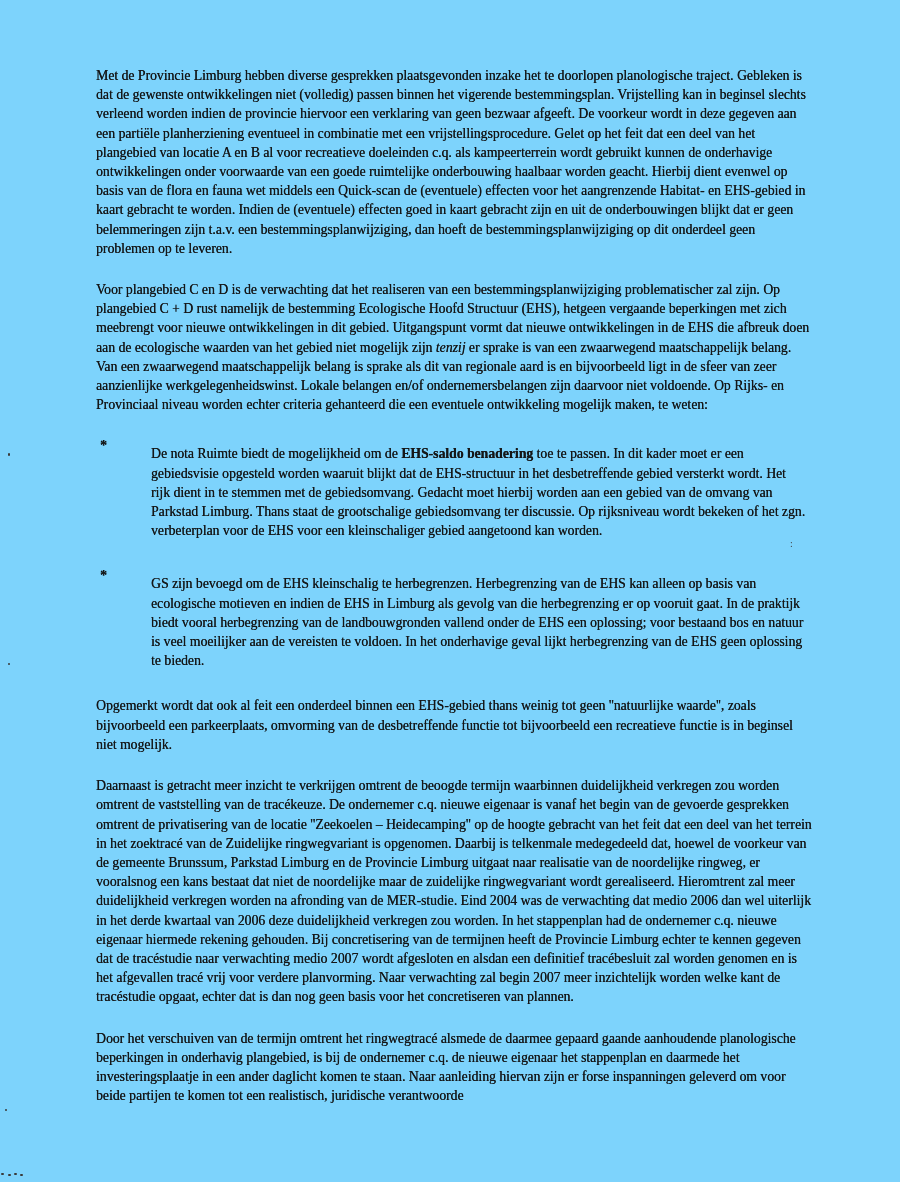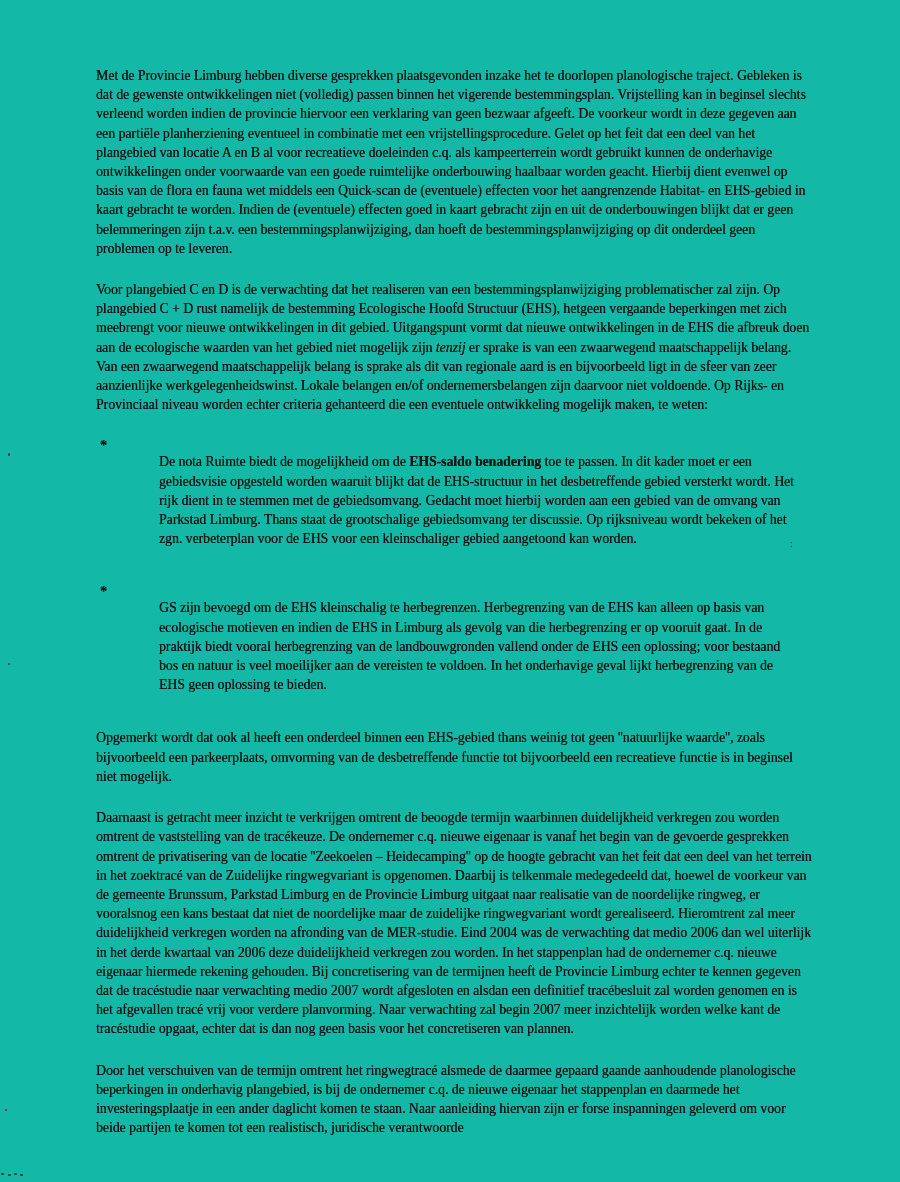--- a/index.html
+++ b/index.html
@@ -1,21 +1,21 @@
 <!DOCTYPE html>
 <html><head>
 <meta charset="utf-8">
 <style>
   html, body { margin: 0; padding: 0; background: #e8e8e8; }
   .page {
     position: relative;
     width: 900px;
     height: 1182px;
     margin: 0 auto;
-    background: #14b8a6;
+    background: #7dd3fc;
     overflow: hidden;
     font-family: "Liberation Serif", "DejaVu Serif", serif;
     color: #161616;
   }
   .content {
     position: absolute;
     left: 96px;
     top: 66px;
     width: 718px;
     font-size: 13.7px;
@@ -28,21 +28,21 @@
   .content p { margin: 0 0 22px 0; }
   .bullet { display: flex; margin: 0 0 18px 0; }
   .bullet .marker {
     flex: 0 0 47px;
     width: 47px;
     padding-left: 4px;
     box-sizing: border-box;
     font-weight: bold;
     font-size: 14px;
   }
-  .bullet .btext { flex: 1; margin: 16px; }
+  .bullet .btext { flex: 1; margin: 8px; }
   em { }
   strong { font-weight: bold; }
   .speck {
     position: absolute;
     background: #3a3a3a;
     border-radius: 1px;
   }
   .colon-artifact {
     position: absolute;
     left: 790px;
@@ -65,21 +65,21 @@
     <div class="bullet">
       <span class="marker">*</span>
       <p class="btext"><span>De nota Ruimte biedt de mogelijkheid om de </span><strong>EHS-saldo benadering</strong><span> toe te passen. In dit kader moet er een gebiedsvisie opgesteld worden waaruit blijkt dat de EHS-structuur in het desbetreffende gebied versterkt wordt. Het rijk dient in te stemmen met de gebiedsomvang. Gedacht moet hierbij worden aan een gebied van de omvang van Parkstad Limburg. Thans staat de grootschalige gebiedsomvang ter discussie. Op rijksniveau wordt bekeken of het zgn. verbeterplan voor de EHS voor een kleinschaliger gebied aangetoond kan worden.</span></p>
     </div>
 
     <div class="bullet">
       <span class="marker">*</span>
       <p class="btext">GS zijn bevoegd om de EHS kleinschalig te herbegrenzen. Herbegrenzing van de EHS kan alleen op basis van ecologische motieven en indien de EHS in Limburg als gevolg van die herbegrenzing er op vooruit gaat. In de praktijk biedt vooral herbegrenzing van de landbouwgronden vallend onder de EHS een oplossing; voor bestaand bos en natuur is veel moeilijker aan de vereisten te voldoen. In het onderhavige geval lijkt herbegrenzing van de EHS geen oplossing te bieden.</p>
     </div>
 
-    <p>Opgemerkt wordt dat ook al heeft een onderdeel binnen een EHS-gebied thans weinig tot geen ''natuurlijke waarde'', zoals bijvoorbeeld een parkeerplaats, omvorming van de desbetreffende functie tot bijvoorbeeld een recreatieve functie is in beginsel niet mogelijk.</p>
+    <p>Opgemerkt wordt dat ook al feit een onderdeel binnen een EHS-gebied thans weinig tot geen ''natuurlijke waarde'', zoals bijvoorbeeld een parkeerplaats, omvorming van de desbetreffende functie tot bijvoorbeeld een recreatieve functie is in beginsel niet mogelijk.</p>
 
     <p>Daarnaast is getracht meer inzicht te verkrijgen omtrent de beoogde termijn waarbinnen duidelijkheid verkregen zou worden omtrent de vaststelling van de tracékeuze. De ondernemer c.q. nieuwe eigenaar is vanaf het begin van de gevoerde gesprekken omtrent de privatisering van de locatie ''Zeekoelen – Heidecamping'' op de hoogte gebracht van het feit dat een deel van het terrein in het zoektracé van de Zuidelijke ringwegvariant is opgenomen. Daarbij is telkenmale medegedeeld dat, hoewel de voorkeur van de gemeente Brunssum, Parkstad Limburg en de Provincie Limburg uitgaat naar realisatie van de noordelijke ringweg, er vooralsnog een kans bestaat dat niet de noordelijke maar de zuidelijke ringwegvariant wordt gerealiseerd. Hieromtrent zal meer duidelijkheid verkregen worden na afronding van de MER-studie. Eind 2004 was de verwachting dat medio 2006 dan wel uiterlijk in het derde kwartaal van 2006 deze duidelijkheid verkregen zou worden. In het stappenplan had de ondernemer c.q. nieuwe eigenaar hiermede rekening gehouden. Bij concretisering van de termijnen heeft de Provincie Limburg echter te kennen gegeven dat de tracéstudie naar verwachting medio 2007 wordt afgesloten en alsdan een definitief tracébesluit zal worden genomen en is het afgevallen tracé vrij voor verdere planvorming.  Naar verwachting zal begin 2007 meer inzichtelijk worden welke kant de tracéstudie opgaat, echter dat is dan nog geen basis voor het concretiseren van plannen.</p>
 
     <p>Door het verschuiven van de termijn omtrent het ringwegtracé alsmede de daarmee gepaard gaande aanhoudende planologische beperkingen in onderhavig plangebied, is bij de ondernemer c.q. de nieuwe eigenaar het stappenplan en daarmede het investeringsplaatje in een ander daglicht komen te staan. Naar aanleiding hiervan zijn er forse inspanningen geleverd om voor beide partijen te komen tot een realistisch, juridische verantwoorde</p>
 
   </div>
 
   <div class="speck" style="left:8px;  top:453px;  width:2px; height:3px;"></div>
   <div class="speck" style="left:8px;  top:663px;  width:2px; height:2px;"></div>
   <div class="speck" style="left:5px;  top:1109px; width:2px; height:2px;"></div>

